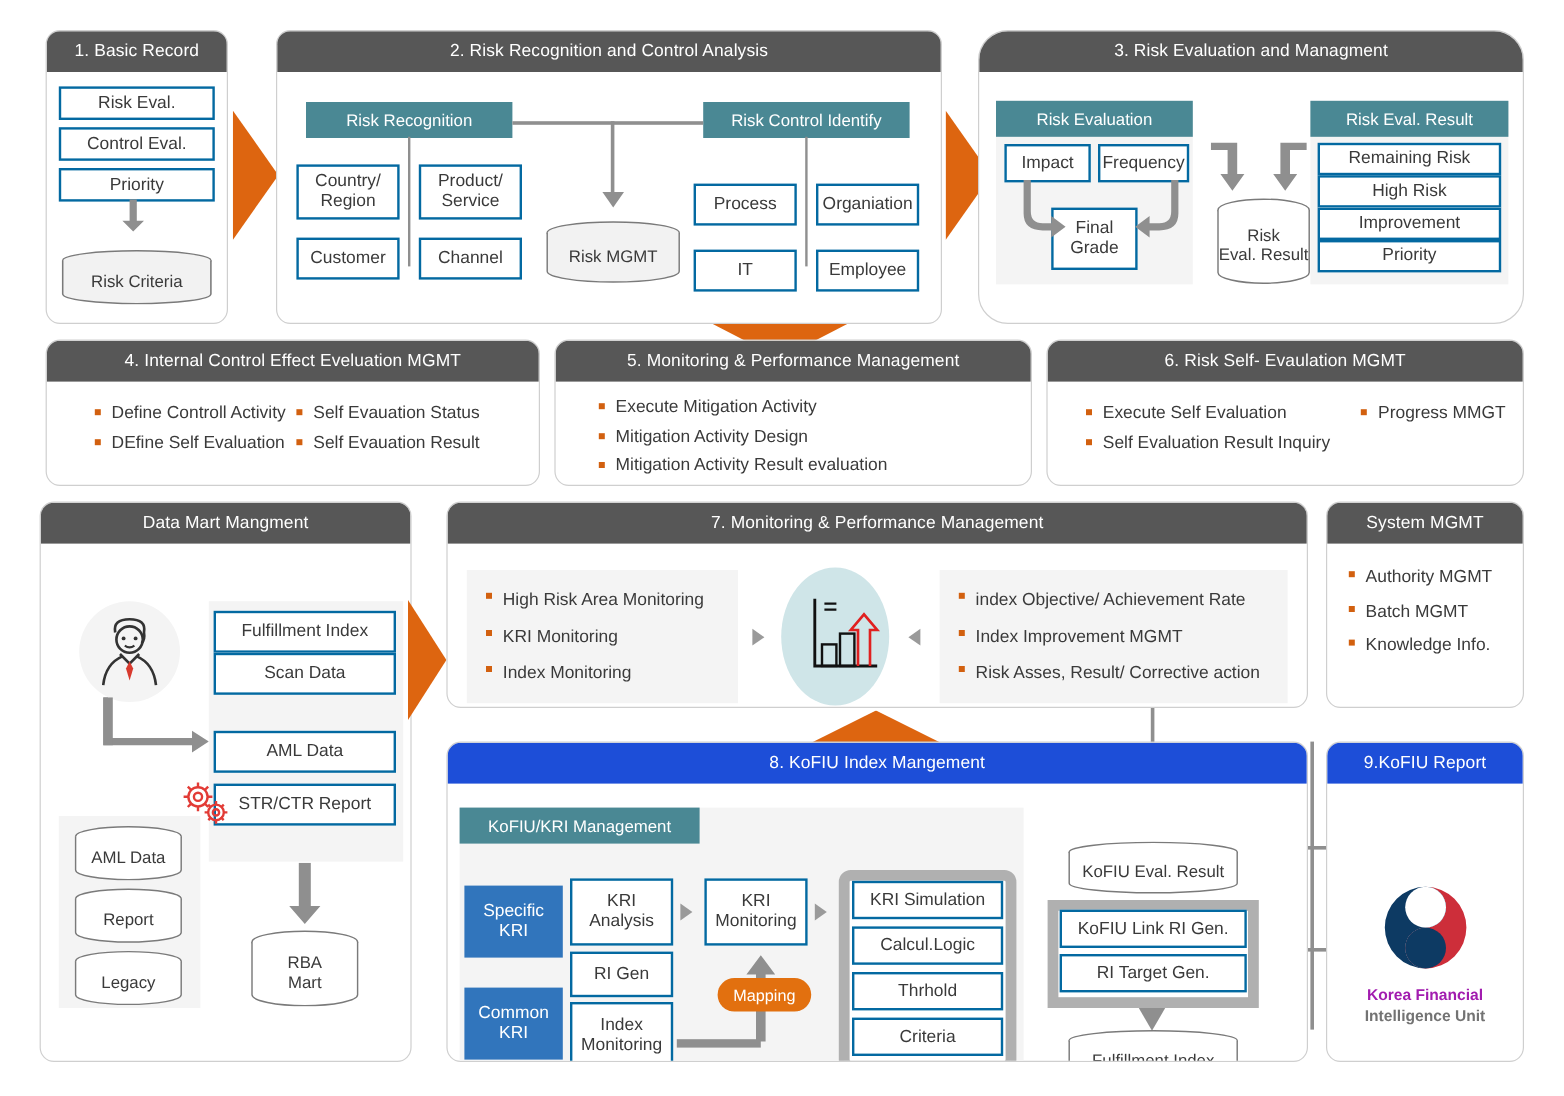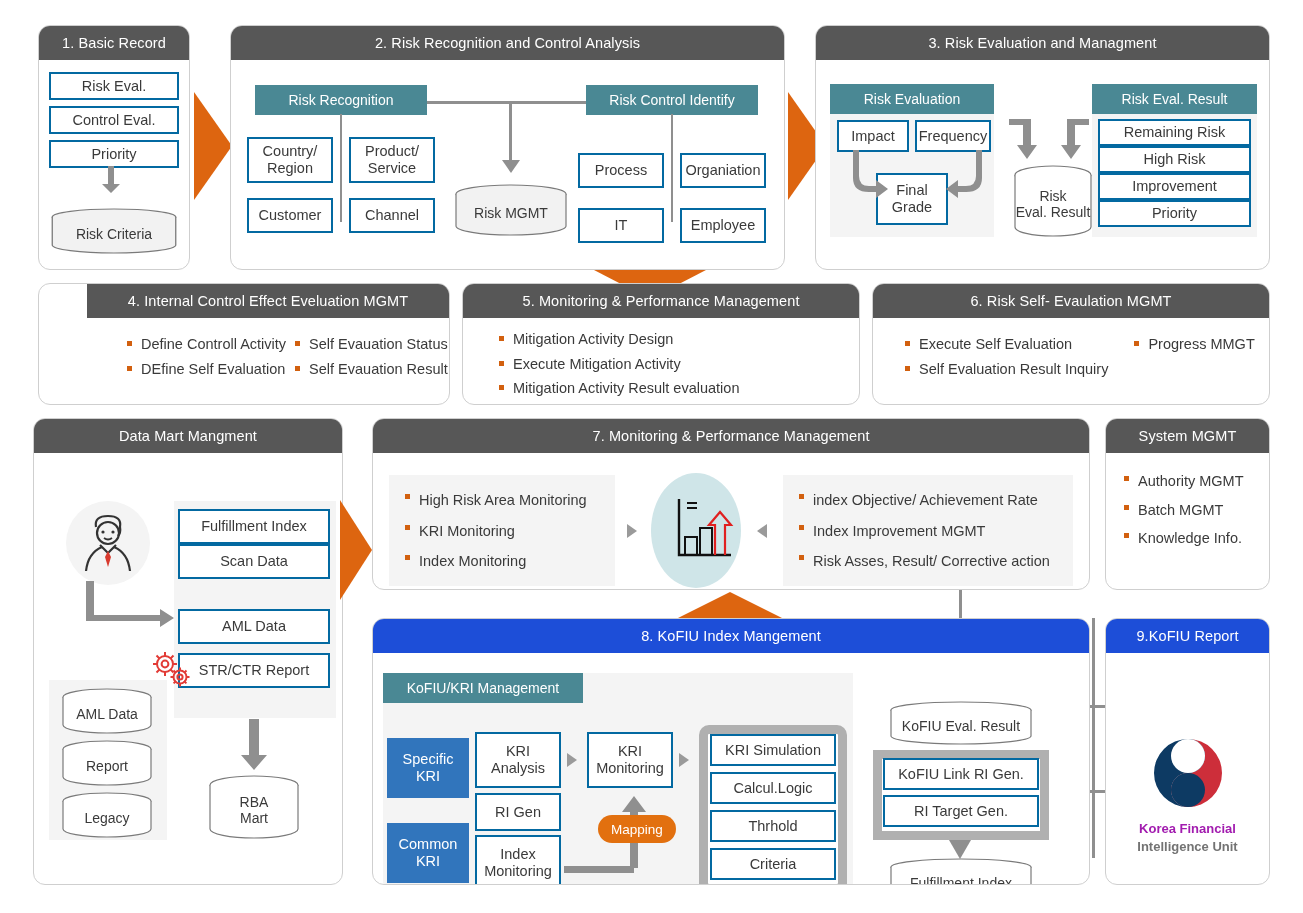--- a/index.html
+++ b/index.html
@@ -177,21 +177,21 @@
 </div>
 
 <svg class="orange-chev" style="left:788px;top:92px;" width="40" height="108" viewBox="0 0 40 108">
   <path d="M0 0 L38 54 L0 108 Z" fill="#dd6510"></path>
 </svg>
 
 <svg class="orange-chev" style="left:594px;top:270px;" width="112" height="30" viewBox="0 0 112 30">
   <path d="M0 0 L112 0 L56 29 Z" fill="#dd6510"></path>
 </svg>
 
-<div class="card" style="left:815px;top:25px;width:455px;height:245px;">
+<div class="card" style="left:815px;top:25px;width:455px;height:245px;border-radius:25px;">
   <div class="card-head">3. Risk Evaluation and Managment</div>
   <div class="card-body" style="padding:0;">
 
     <div class="greyband" style="position:absolute;left:14px;top:24px;width:164px;height:153px;"></div>
     <div class="tealbar" style="position:absolute;left:14px;top:24px;width:164px;">Risk Evaluation</div>
     <div class="wbox" style="position:absolute;left:21px;top:60px;width:72px;height:32px;">
         <span>Impact</span>
       </div>
     <div class="wbox" style="position:absolute;left:99px;top:60px;width:76px;height:32px;">
         <span>Frequency</span>
@@ -227,40 +227,40 @@
       </div>
     <div class="wbox" style="position:absolute;left:282px;top:113px;width:153px;height:27px;">
         <span>Improvement</span>
       </div>
     <div class="wbox" style="position:absolute;left:282px;top:140px;width:153px;height:27px;">
         <span>Priority</span>
       </div>
   </div>
 </div>
 
-<div class="card" style="left:38px;top:283px;width:412px;height:122px;padding-left:48px;">
+<div class="card" style="left:38px;top:283px;width:412px;height:122px;">
   <div class="card-head">4. Internal Control Effect Eveluation MGMT</div>
   <div class="card-body" style="display:flex;gap:7px;padding:14px 0 0 38px;">
     <ul class="bullets">
       <li>Define Controll Activity</li>
       <li>DEfine Self Evaluation</li>
     </ul>
     <ul class="bullets">
       <li>Self Evauation Status</li>
       <li>Self Evauation Result</li>
     </ul>
   </div>
 </div>
 
 <div class="card" style="left:462px;top:283px;width:398px;height:122px;">
   <div class="card-head">5. Monitoring &amp; Performance Management</div>
   <div class="card-body" style="padding:9px 0 0 34px;">
     <ul class="bullets">
+      <li>Execute Mitigation Activity</li>
       <li>Mitigation Activity Design</li>
-      <li>Execute Mitigation Activity</li>
       <li>Mitigation Activity Result evaluation</li>
     </ul>
   </div>
 </div>
 
 <div class="card" style="left:872px;top:283px;width:398px;height:122px;">
   <div class="card-head">6. Risk Self- Evaulation MGMT</div>
   <div class="card-body" style="display:flex;gap:24px;padding:14px 0 0 30px;">
     <ul class="bullets">
       <li>Execute Self Evaluation</li>

